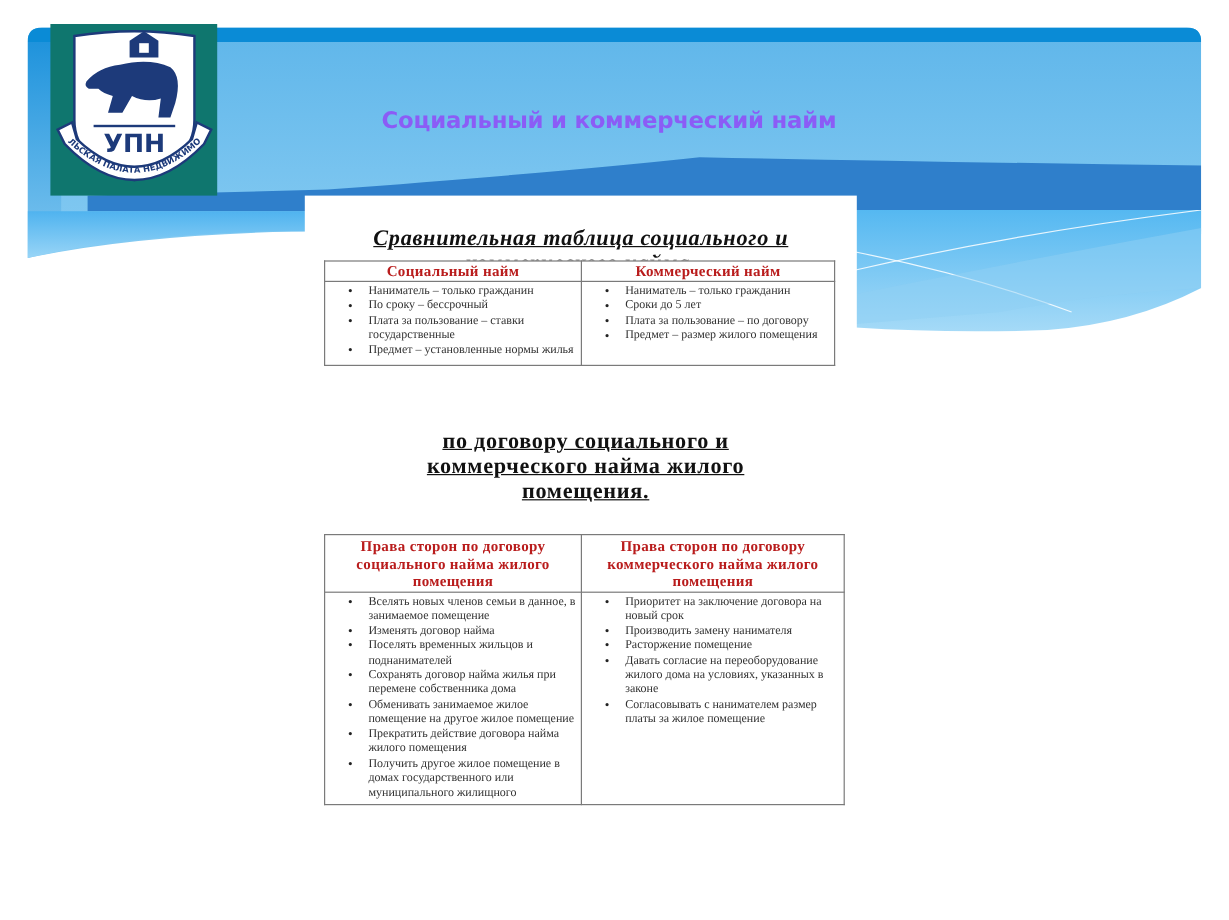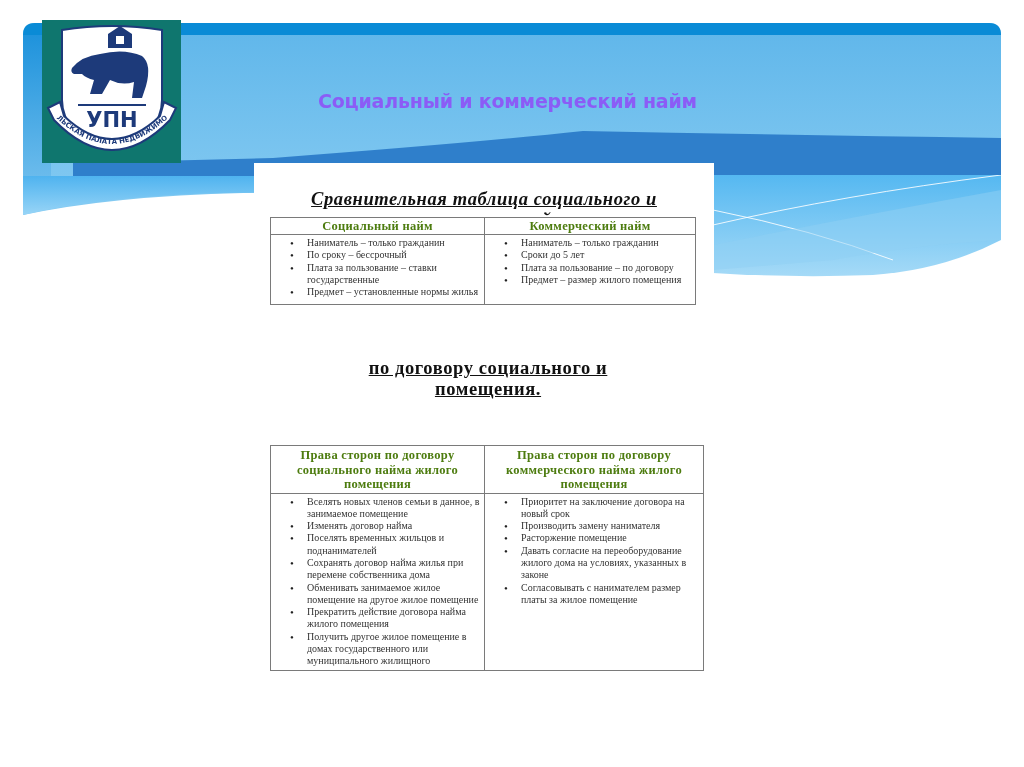--- a/index.html
+++ b/index.html
@@ -39,21 +39,21 @@
     }
     .doc1 .doc-heading { font-size: 18.5px; line-height: 21px; padding-top: 26px; font-style: italic; }
     .doc2 .doc-heading { font-size: 18.5px; line-height: 21px; padding-top: 8px; }
 
     table.cmp {
       border-collapse: collapse; background: #fff; color: #333;
       font-family: "Liberation Serif", serif;
     }
     table.cmp th, table.cmp td { border: 1px solid #7a7a7a; vertical-align: top; }
     table.cmp th {
-      font-weight: bold; color: #4d7c0f; text-align: center; font-size: 12.5px;
+      font-weight: bold; color: #b91c1c; text-align: center; font-size: 12.5px;
       line-height: 14px; letter-spacing: 0.3px; padding: 1px 3px;
     }
     table.cmp td { font-size: 10px; line-height: 12.3px; padding: 2px 4px 6px 4px; }
     table.cmp ul { list-style: none; }
     table.cmp li { position: relative; padding-left: 32px; }
     table.cmp li::before {
       content: "•"; position: absolute; left: 15px; top: 0; color: #222; font-size: 11px;
     }
 
     .doc1 table.cmp { position: absolute; left: 16px; top: 54px; width: 426px; }
@@ -173,20 +173,21 @@
             </ul>
           </td>
         </tr>
       </tbody>
     </table>
   </div>
 
   <div class="doc2">
     <div class="doc-heading">
       <div>по договору социального и</div>
+      <div>коммерческого найма жилого</div>
       <div>помещения.</div>
     </div>
     <table class="cmp">
       <thead>
         <tr>
           <th>Права сторон по договору социального найма жилого помещения</th>
           <th>Права сторон по договору коммерческого найма жилого помещения</th>
         </tr>
       </thead>
       <tbody>

